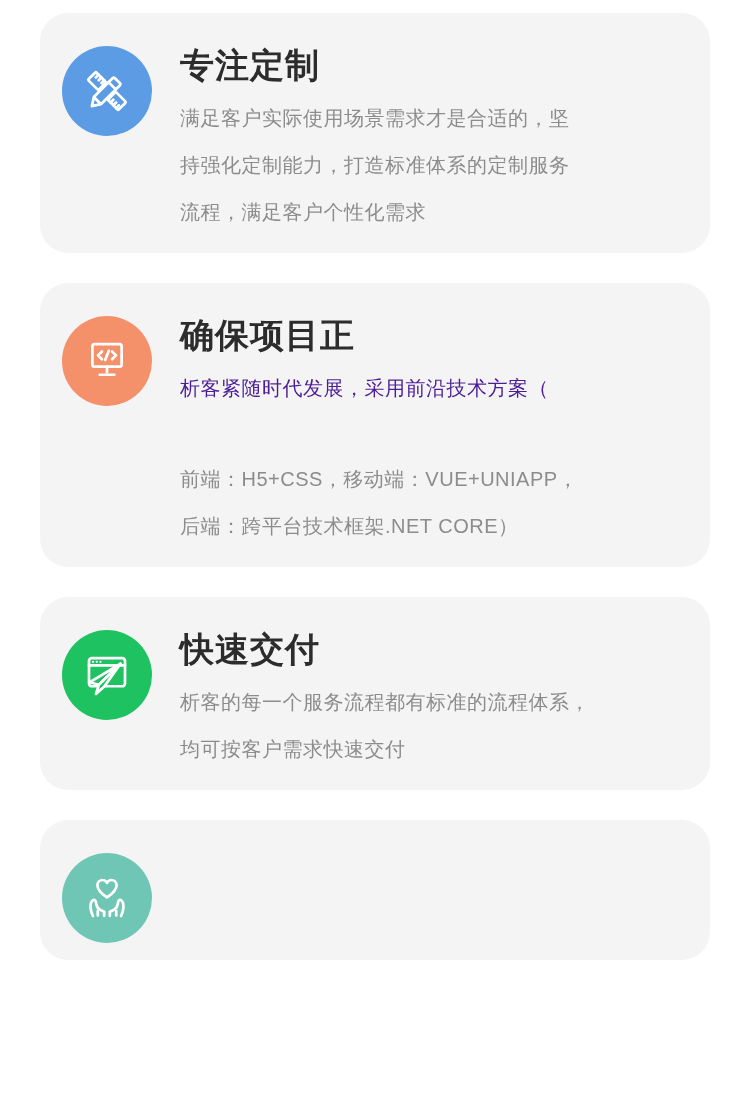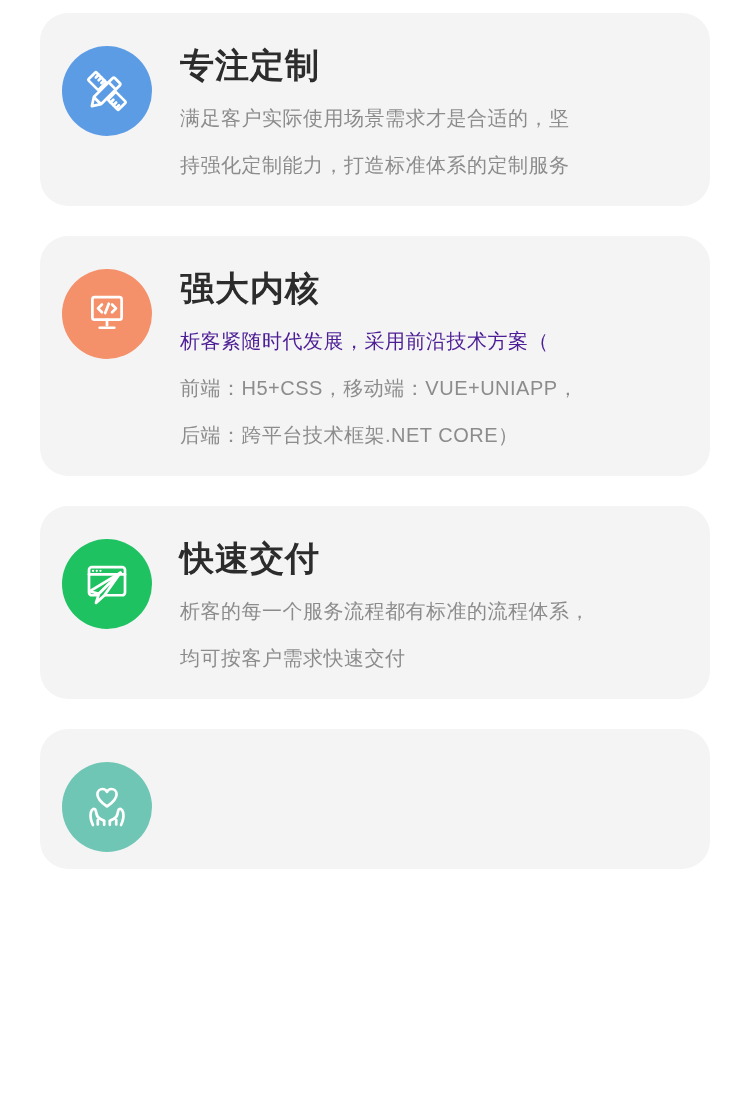--- a/index.html
+++ b/index.html
@@ -94,38 +94,39 @@
           <path class="fillmask" d="M5 24 L12 19.5 L12 28.5 Z"></path>
           <rect class="fillmask" x="12" y="19.5" width="25" height="9" rx="1.5"></rect>
           <path class="stroke" d="M30.5 19.5 V28.5"></path>
         </g>
       </svg>
     </div>
     <div class="card-content">
       <div class="card-title" style="color: rgb(44, 44, 44);">专注定制</div>
       <div class="card-line" style="color: rgb(140, 140, 140);">满足客户实际使用场景需求才是合适的，坚</div>
       <div class="card-line" style="color: rgb(140, 140, 140);">持强化定制能力，打造标准体系的定制服务</div>
+      <div class="card-line" style="color: rgb(140, 140, 140);">流程，满足客户个性化需求</div>
     </div>
   </div>
 
   <div class="card" style="background: rgb(244, 244, 245);">
     <div class="icon-circle" style="background: rgb(244, 145, 107); color: rgb(244, 145, 107);">
       <svg viewBox="0 0 48 48" aria-hidden="true">
         <rect class="stroke" x="11" y="9" width="26" height="20" rx="2"></rect>
         <path class="stroke" d="M19.5 15.5 L16 19 L19.5 22.5"></path>
         <path class="stroke" d="M28.5 15.5 L32 19 L28.5 22.5"></path>
         <path class="stroke" d="M25.6 14.8 L22.4 23.2"></path>
         <path class="stroke" d="M24 29 V34"></path>
         <path class="stroke" d="M17.5 36.2 H30.5"></path>
       </svg>
     </div>
     <div class="card-content">
-      <div class="card-title" style="color: rgb(44, 44, 44);">强大内核</div>
+      <div class="card-title" style="color: rgb(44, 44, 44);">确保项目正</div>
       <div class="card-line" style="color: #4c1d95;">析客紧随时代发展，采用前沿技术方案（</div>
-      <div class="card-line" style="color: rgb(140, 140, 140);">前端：H5+CSS，移动端：VUE+UNIAPP，</div>
+      <div class="card-line" style="color: rgb(140, 140, 140); margin-top: 44px;">前端：H5+CSS，移动端：VUE+UNIAPP，</div>
       <div class="card-line" style="color: rgb(140, 140, 140);">后端：跨平台技术框架.NET CORE）</div>
     </div>
   </div>
 
   <div class="card" style="background: rgb(244, 244, 245);">
     <div class="icon-circle" style="background: rgb(31, 194, 97); color: rgb(31, 194, 97);">
       <svg viewBox="0 0 48 48" aria-hidden="true">
         <rect class="stroke" x="8" y="9" width="32" height="25" rx="2.5"></rect>
         <path class="stroke" d="M8 15.5 H40"></path>
         <circle class="dot" cx="11.6" cy="12.3" r="1"></circle>

